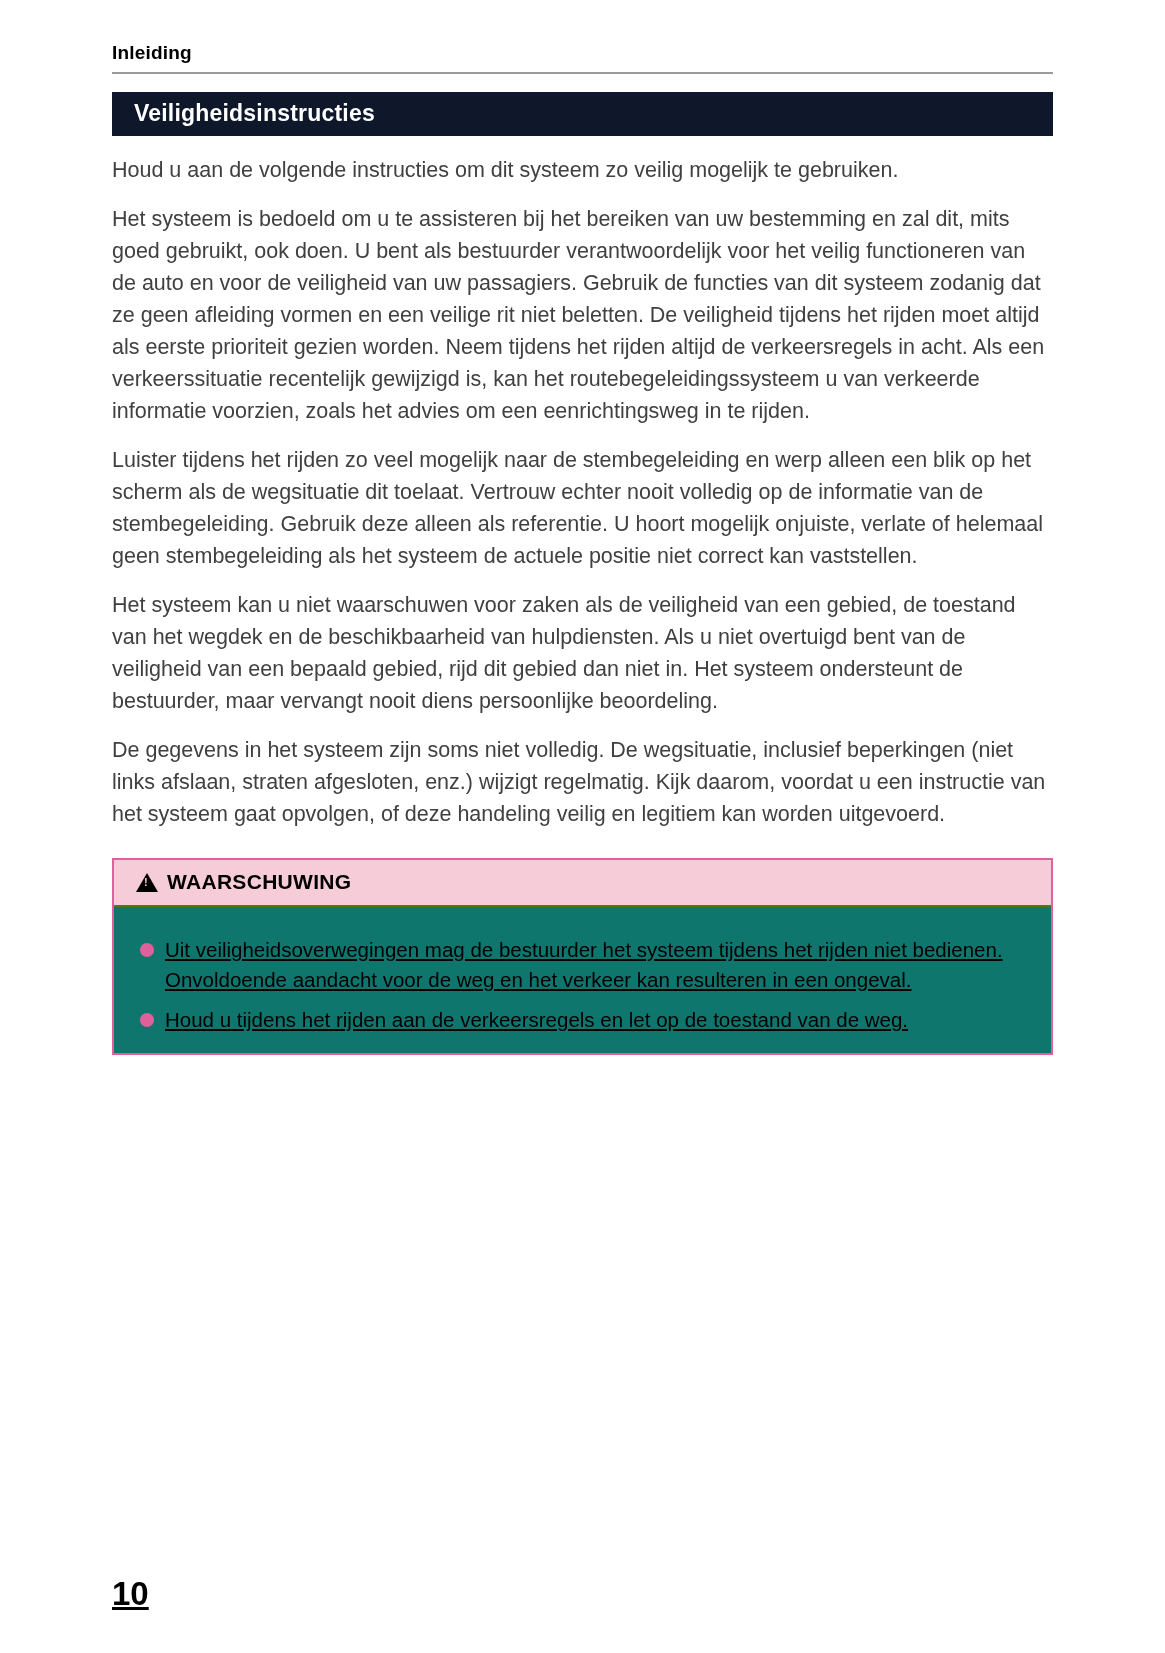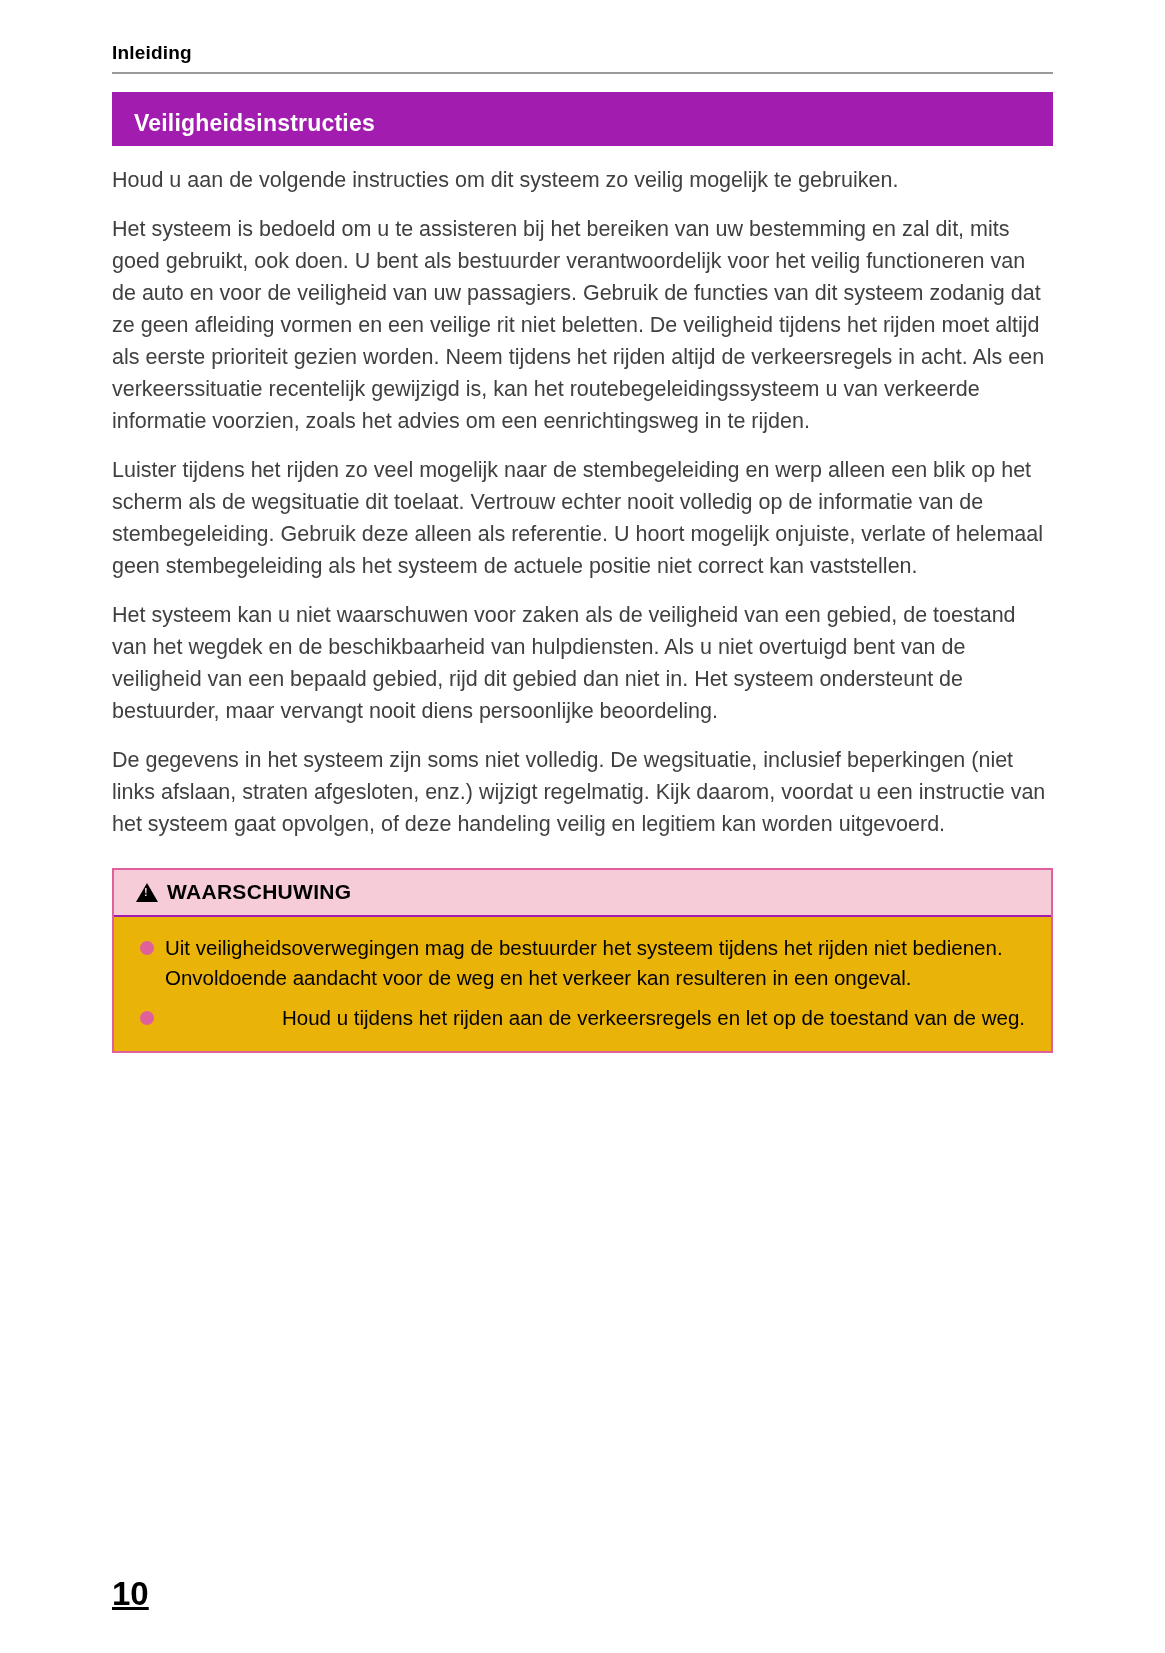--- a/index.html
+++ b/index.html
@@ -30,46 +30,46 @@
     color: #000;
     margin: 0 0 8px 0;
   }
   .header-rule {
     border: none;
     border-top: 2px solid #9a9a9a;
     margin: 0 0 18px 0;
     width: 100%;
   }
   .section-bar {
-    background: #a21caf;
+    background: #0f172a;
     color: #ffffff;
     font-size: 23px;
     font-weight: bold;
-    padding: 19px 0 11px 22px;
+    padding: 9px 0 11px 22px;
     letter-spacing: 0.2px;
     line-height: 1.05;
   }
   .body-text {
     font-size: 21.5px;
     line-height: 32px;
     margin: 17px 0 0 0;
     text-align: left;
     color: #404040;
   }
   .body-text.first {
     margin-top: 18px;
   }
   .warning-box {
     margin-top: 28px;
     border: 2px solid #e0609b;
     box-sizing: border-box;
   }
   .warning-head {
     background: #f6ccd9;
-    border-bottom: 2px solid #a21caf;
+    border-bottom: 2px solid #4d7c0f;
     padding: 10px 0 11px 22px;
     font-size: 21px;
     font-weight: bold;
     display: flex;
     align-items: center;
     gap: 9px;
     letter-spacing: 0.3px;
   }
   .warn-tri {
     display: inline-block;
@@ -83,31 +83,32 @@
     content: "!";
     position: absolute;
     left: -3px;
     top: 4px;
     font-size: 11px;
     color: #f6ccd9;
     font-weight: bold;
     line-height: 1;
   }
   .warning-body {
-    background: #eab308;
-    padding: 16px 26px 18px 26px;
+    background: #0f766e;
+    padding: 28px 26px 18px 26px;
+    text-decoration: underline;
   }
   .warn-item {
     display: flex;
     align-items: flex-start;
     font-size: 20.5px;
     line-height: 30px;
     margin-bottom: 10px;
   }
-  .warn-item:last-child { margin-bottom: 0; justify-content: space-between; }
+  .warn-item:last-child { margin-bottom: 0; }
   .bullet {
     flex: 0 0 auto;
     width: 14px;
     height: 14px;
     border-radius: 50%;
     background: #e0609b;
     margin: 8px 11px 0 0;
   }
   .page-number {
     position: absolute;

